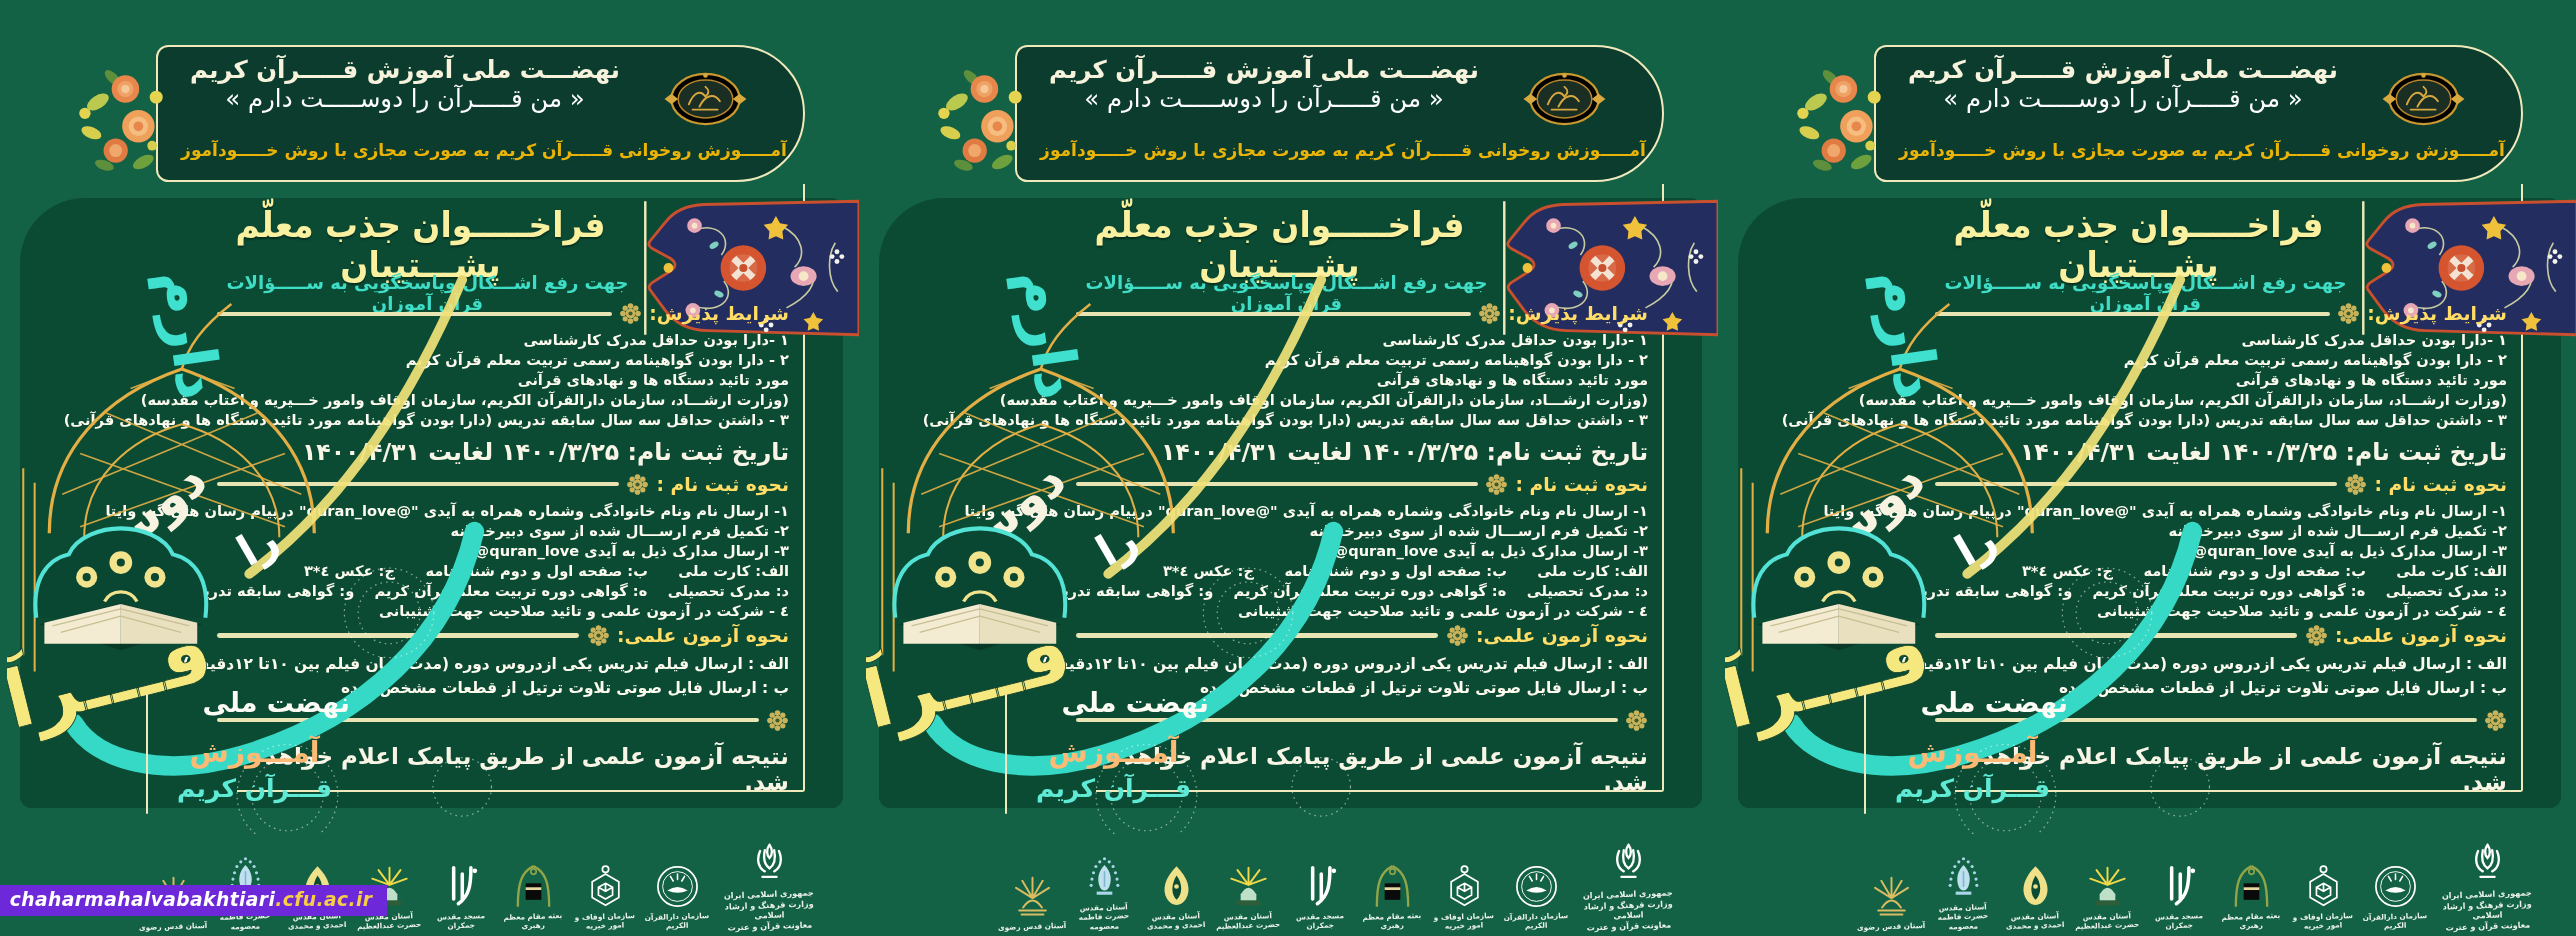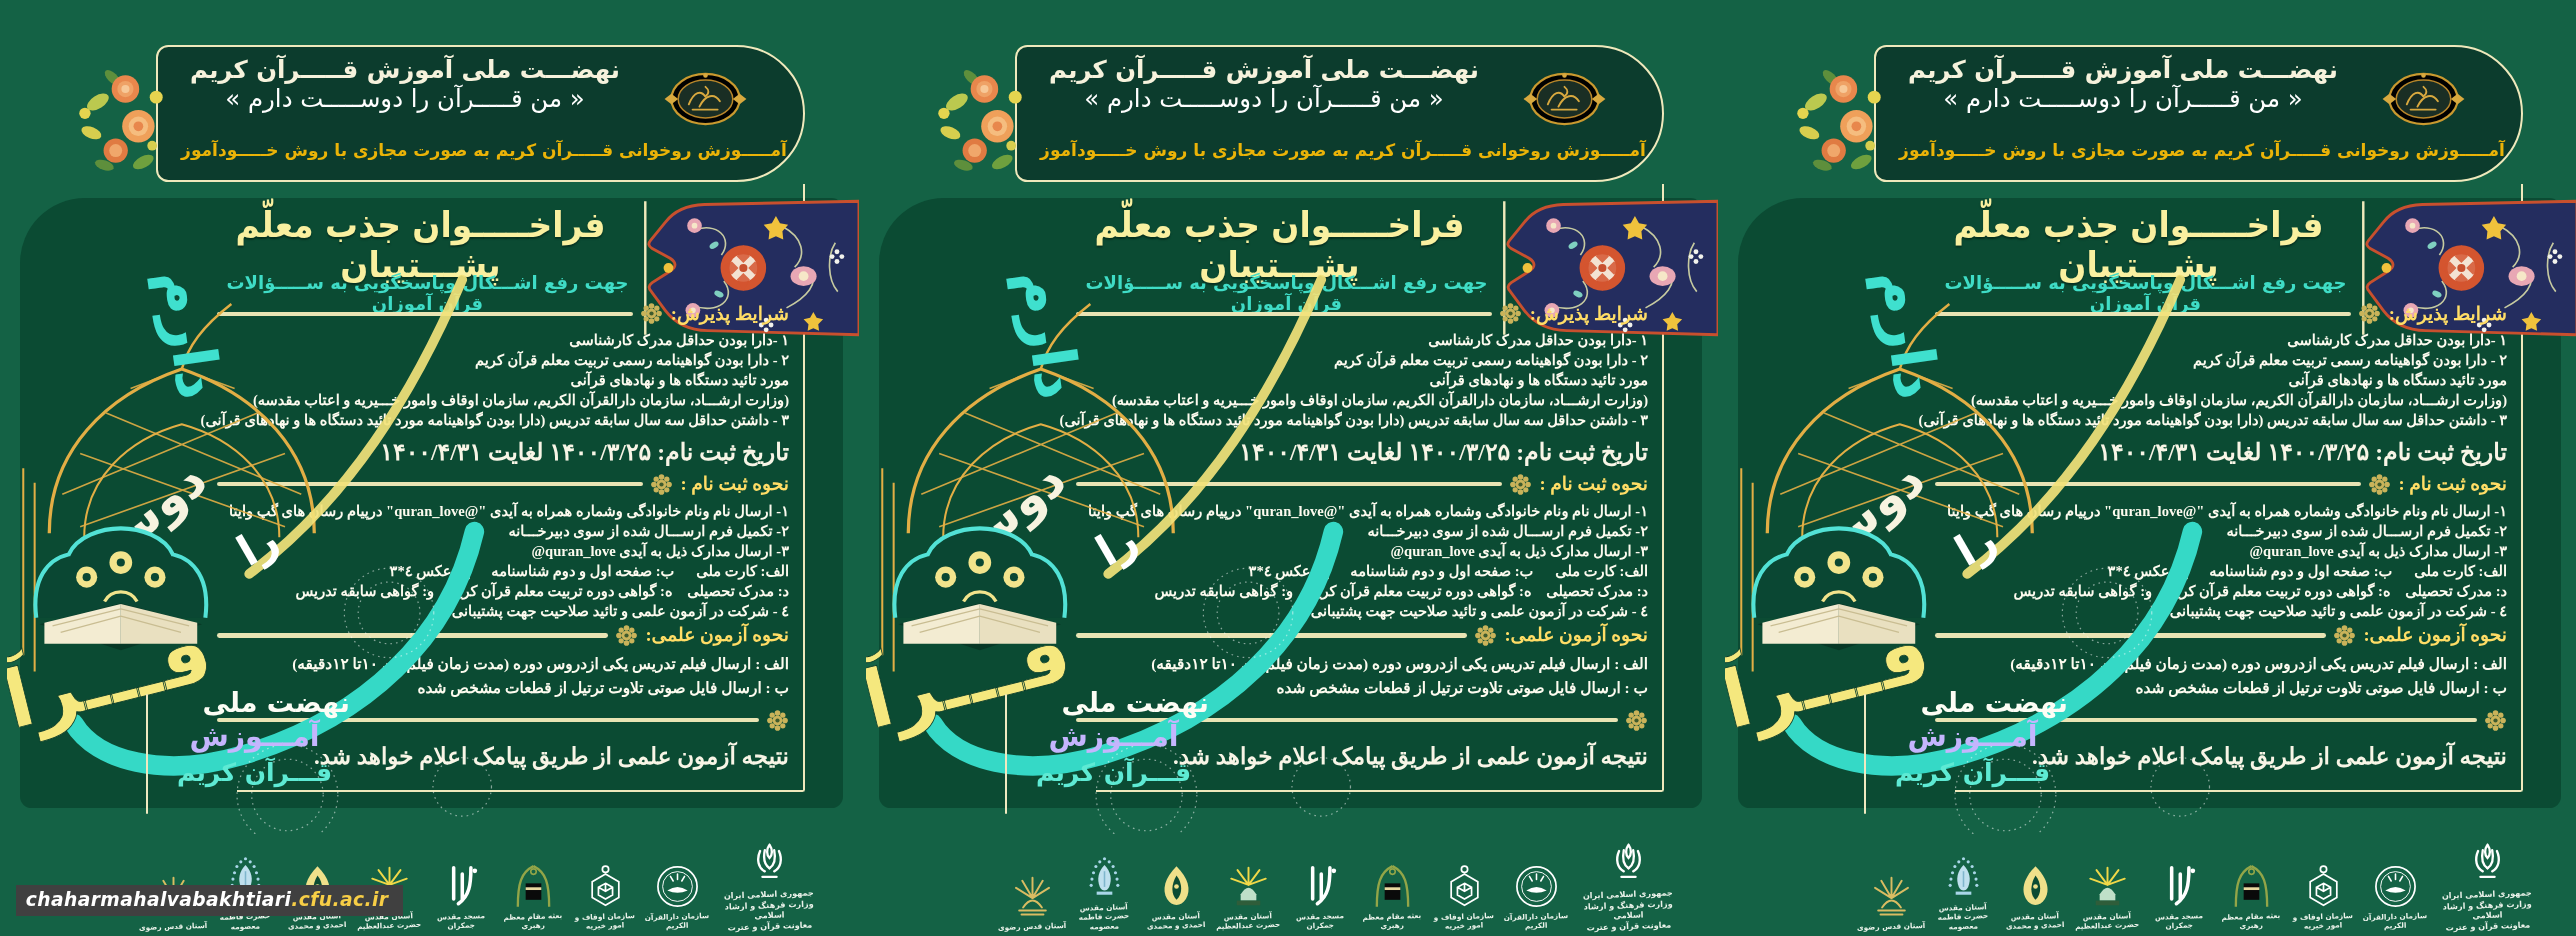--- a/index.html
+++ b/index.html
@@ -30,48 +30,48 @@
   
   .call-title { position:absolute; left:199px; top:205px; width:443px; text-align:center;
     color:#F9F0A0; font-size:35px; font-weight:bold; transform:scaleX(.94);
     text-shadow:0 1.6px 1.6px rgba(0,30,18,.55); }
   .call-sub { position:absolute; left:213px; top:272px; width:429px; text-align:center;
     color:#3FDCC6; font-size:18px; font-weight:bold; }
   .ornament { position:absolute; left:644px; top:198px; }
 
   
   .text-col { position:absolute; right:70px; top:299px; width:572px; direction:rtl;
-    text-align:right; color:#FDFBEF;font-family:Liberation Serif, serif; }
+    text-align:right; color:#FDFBEF; }
   .sec-row { display:flex; align-items:center; gap:7.3px; margin:3.3px 0 4.9px; }
   .sec-label { color:#FFDD66; font-size:18.7px; font-weight:bold; white-space:nowrap; }
   .sec-line { flex:1; height:4.1px; background:#E9E4B4; border-radius:2.4px; }
   .rosette { flex:0 0 auto; }
   .b-line { font-size:14.6px; font-weight:bold; line-height:20px; white-space:pre; }
   .date-line { font-size:23.6px; font-weight:bold; color:#F8F5E6; margin:8.1px 0 6.5px; letter-spacing:0.4px; }
   .result-line { font-size:23px; font-weight:bold; color:#F8F5E6; margin-top:11.4px; letter-spacing:0.4px; }
 
   
   .art { position:absolute; left:6.5px; top:265px; width:504px; height:569px; pointer-events:none; }
   .campaign { position:absolute; left:159px; top:687px; width:191px; text-align:center; }
   .campaign::before { content:""; position:absolute; right:202px; top:6.5px; height:120px; width:2.4px;
     background:#EFE9C0; border-radius:1.6px; }
   .cmp1 { color:#FDFDF5; font-size:27px; font-weight:bold;text-align:right; }
-  .cmp2 { color:#c4b5fd; font-size:28.5px; font-weight:bold; margin-top:2px; }
+  .cmp2 { color:#fdba74; font-size:28.5px; font-weight:bold; margin-top:18px; }
   .cmp3 { color:#5eead4; font-size:25px; font-weight:bold; margin-top:4.9px; }
 
   
   .logos { position:absolute; left:0; right:0; top:825px; height:106px;
     display:flex; direction:ltr; justify-content:space-between; align-items:flex-end;
     padding:0 33px 0 137px; }
   .logo { display:flex; flex-direction:column; align-items:center; width:78px; gap:1.6px; }
   .logo-caption { font-size:7.3px; line-height:1.3; color:#EAF2EA; text-align:center;
     white-space:pre-line; font-weight:bold; transform:rotate(-2deg); }
 
   
-  .watermark { position:absolute; left:16px; bottom:21px; background:#404040; z-index:50;
+  .watermark { position:absolute; left:0; bottom:21px; background:#6d28d9; z-index:50;
     padding:3.3px 14.6px 6.5px 9.8px; font-style:italic; font-weight:bold; font-size:18.7px;
     color:#FFFFFF; direction:ltr; letter-spacing:0.4px; }
   .watermark .domain { color:#F7CE46; }
 </style>
 </head>
 <body>
 
 <div id="stage">
 <div id="posters">
 

